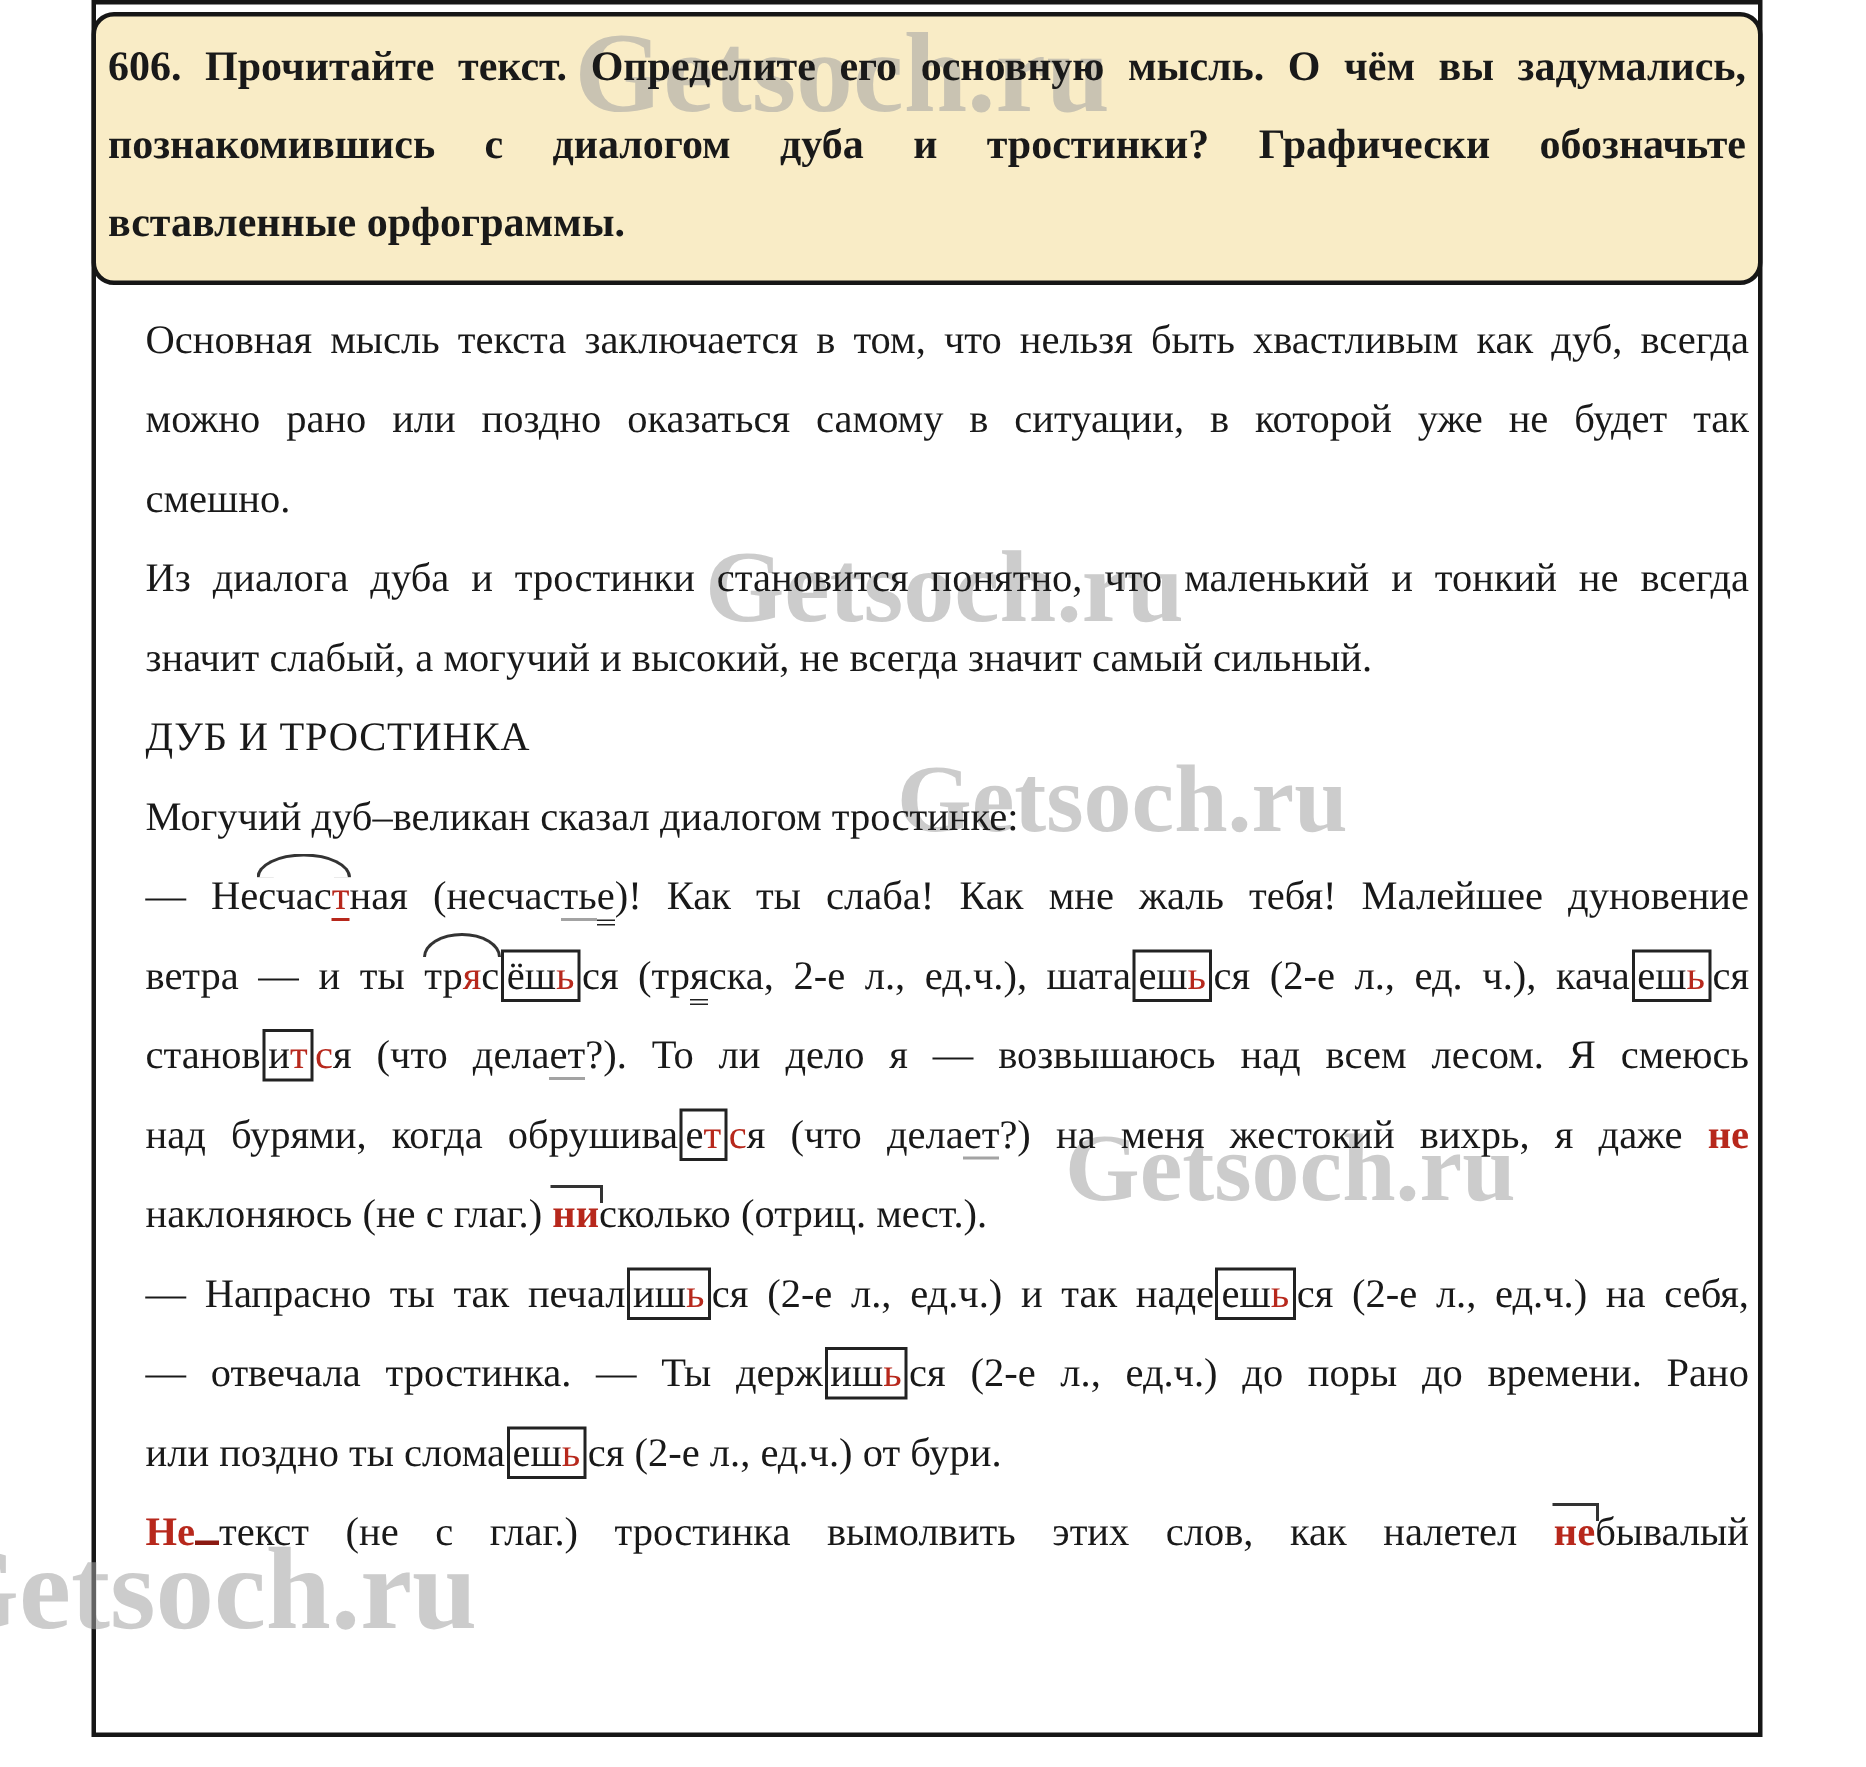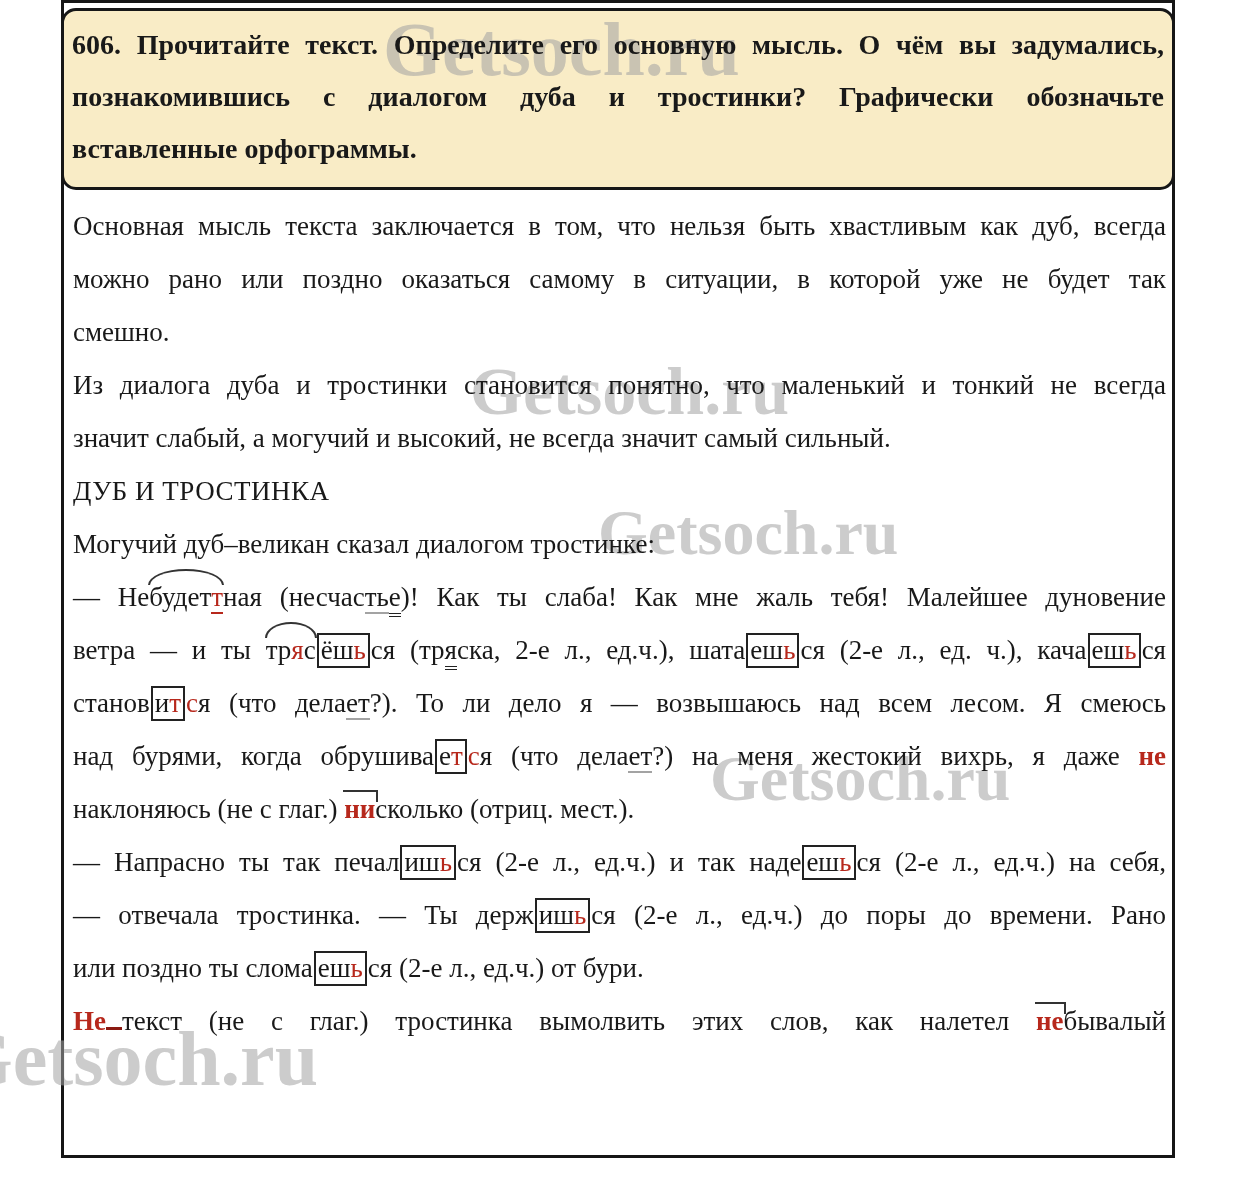--- a/index.html
+++ b/index.html
@@ -22,21 +22,21 @@
     border:3px solid #161616;
     margin:5px -3px 0 -3px;
     padding:8px 8px 12px 8px;
   }
   .task .ln{
     font-weight:700;
     font-size:28px;
     height:52px;line-height:52px;
     white-space:nowrap;
   }
-  .answer{padding:10px 6px 0 9px;}
+  .answer{padding:10px 6px 0 9px;margin-left:24px;}
   .answer .ln{
     font-size:27px;
     height:53px;line-height:53px;
     white-space:nowrap;
   }
   .ln{position:relative;z-index:3;}
   .j{text-align:justify;text-align-last:justify;}
   .l{text-align:left;text-align-last:left;}
   .heading{letter-spacing:0.5px;}
   .red{color:#b7281c;}
@@ -102,21 +102,21 @@
         <div class="ln l"><span>вставленные орфограммы.</span></div>
       </div>
     <div class="answer" id="answer-area">
         <div class="ln j"><span>Основная мысль текста заключается в том, что нельзя быть хвастливым как дуб, всегда</span></div>
         <div class="ln j"><span>можно рано или поздно оказаться самому в ситуации, в которой уже не будет так</span></div>
         <div class="ln l"><span>смешно.</span></div>
         <div class="ln j"><span>Из диалога дуба и тростинки становится понятно, что маленький и тонкий не всегда</span></div>
         <div class="ln l"><span>значит слабый, а могучий и высокий, не всегда значит самый сильный.</span></div>
         <div class="ln l heading"><span>ДУБ И ТРОСТИНКА</span></div>
         <div class="ln l"><span>Могучий дуб–великан сказал диалогом тростинке:</span></div>
-        <div class="ln j"><span>— Не</span><span class="arc"><span>будет</span><span class="red ru">т</span></span><span>ная (несчас</span><span class="u">ть</span><span class="uu">е</span><span>)! Как ты слаба! Как мне жаль тебя! Малейшее дуновение</span></div>
+        <div class="ln j"><span>— Не</span><span class="arc"><span>счас</span><span class="red ru">т</span></span><span>ная (несчас</span><span class="u">ть</span><span class="uu">е</span><span>)! Как ты слаба! Как мне жаль тебя! Малейшее дуновение</span></div>
         <div class="ln j"><span>ветра — и ты </span><span class="arc"><span>тр</span><span class="red">я</span><span>с</span></span><span class="box"><span>ёш</span><span class="red">ь</span></span><span>ся (тр</span><span class="uu">я</span><span>ска, 2-е л., ед.ч.), шата</span><span class="box"><span>еш</span><span class="red">ь</span></span><span>ся (2-е л., ед. ч.), кача</span><span class="box"><span>еш</span><span class="red">ь</span></span><span>ся</span></div>
         <div class="ln j"><span>станов</span><span class="box"><span>и</span><span class="red">т</span></span><span class="red">с</span><span>я (что дела</span><span class="u">ет</span><span>?). То ли дело я — возвышаюсь над всем лесом. Я смеюсь</span></div>
         <div class="ln j"><span>над бурями, когда обрушива</span><span class="box"><span>е</span><span class="red">т</span></span><span class="red">с</span><span>я (что дела</span><span class="u">ет</span><span>?) на меня жестокий вихрь, я даже </span><span class="red b">не</span></div>
         <div class="ln l"><span>наклоняюсь (не с глаг.) </span><span class="pre"><span class="red b">ни</span></span><span>сколько (отриц. мест.).</span></div>
         <div class="ln j"><span>— Напрасно ты так печал</span><span class="box"><span>иш</span><span class="red">ь</span></span><span>ся (2-е л., ед.ч.) и так наде</span><span class="box"><span>еш</span><span class="red">ь</span></span><span>ся (2-е л., ед.ч.) на себя,</span></div>
         <div class="ln j"><span>— отвечала тростинка. — Ты держ</span><span class="box"><span>иш</span><span class="red">ь</span></span><span>ся (2-е л., ед.ч.) до поры до времени. Рано</span></div>
         <div class="ln l"><span>или поздно ты слома</span><span class="box"><span>еш</span><span class="red">ь</span></span><span>ся (2-е л., ед.ч.) от бури.</span></div>
         <div class="ln j"><span class="red b">Не</span><span class="gapu"></span><span>текст (не с глаг.) тростинка вымолвить этих слов, как налетел </span><span class="pre"><span class="red b">не</span></span><span>бывалый</span></div>
       </div>
   </div>

